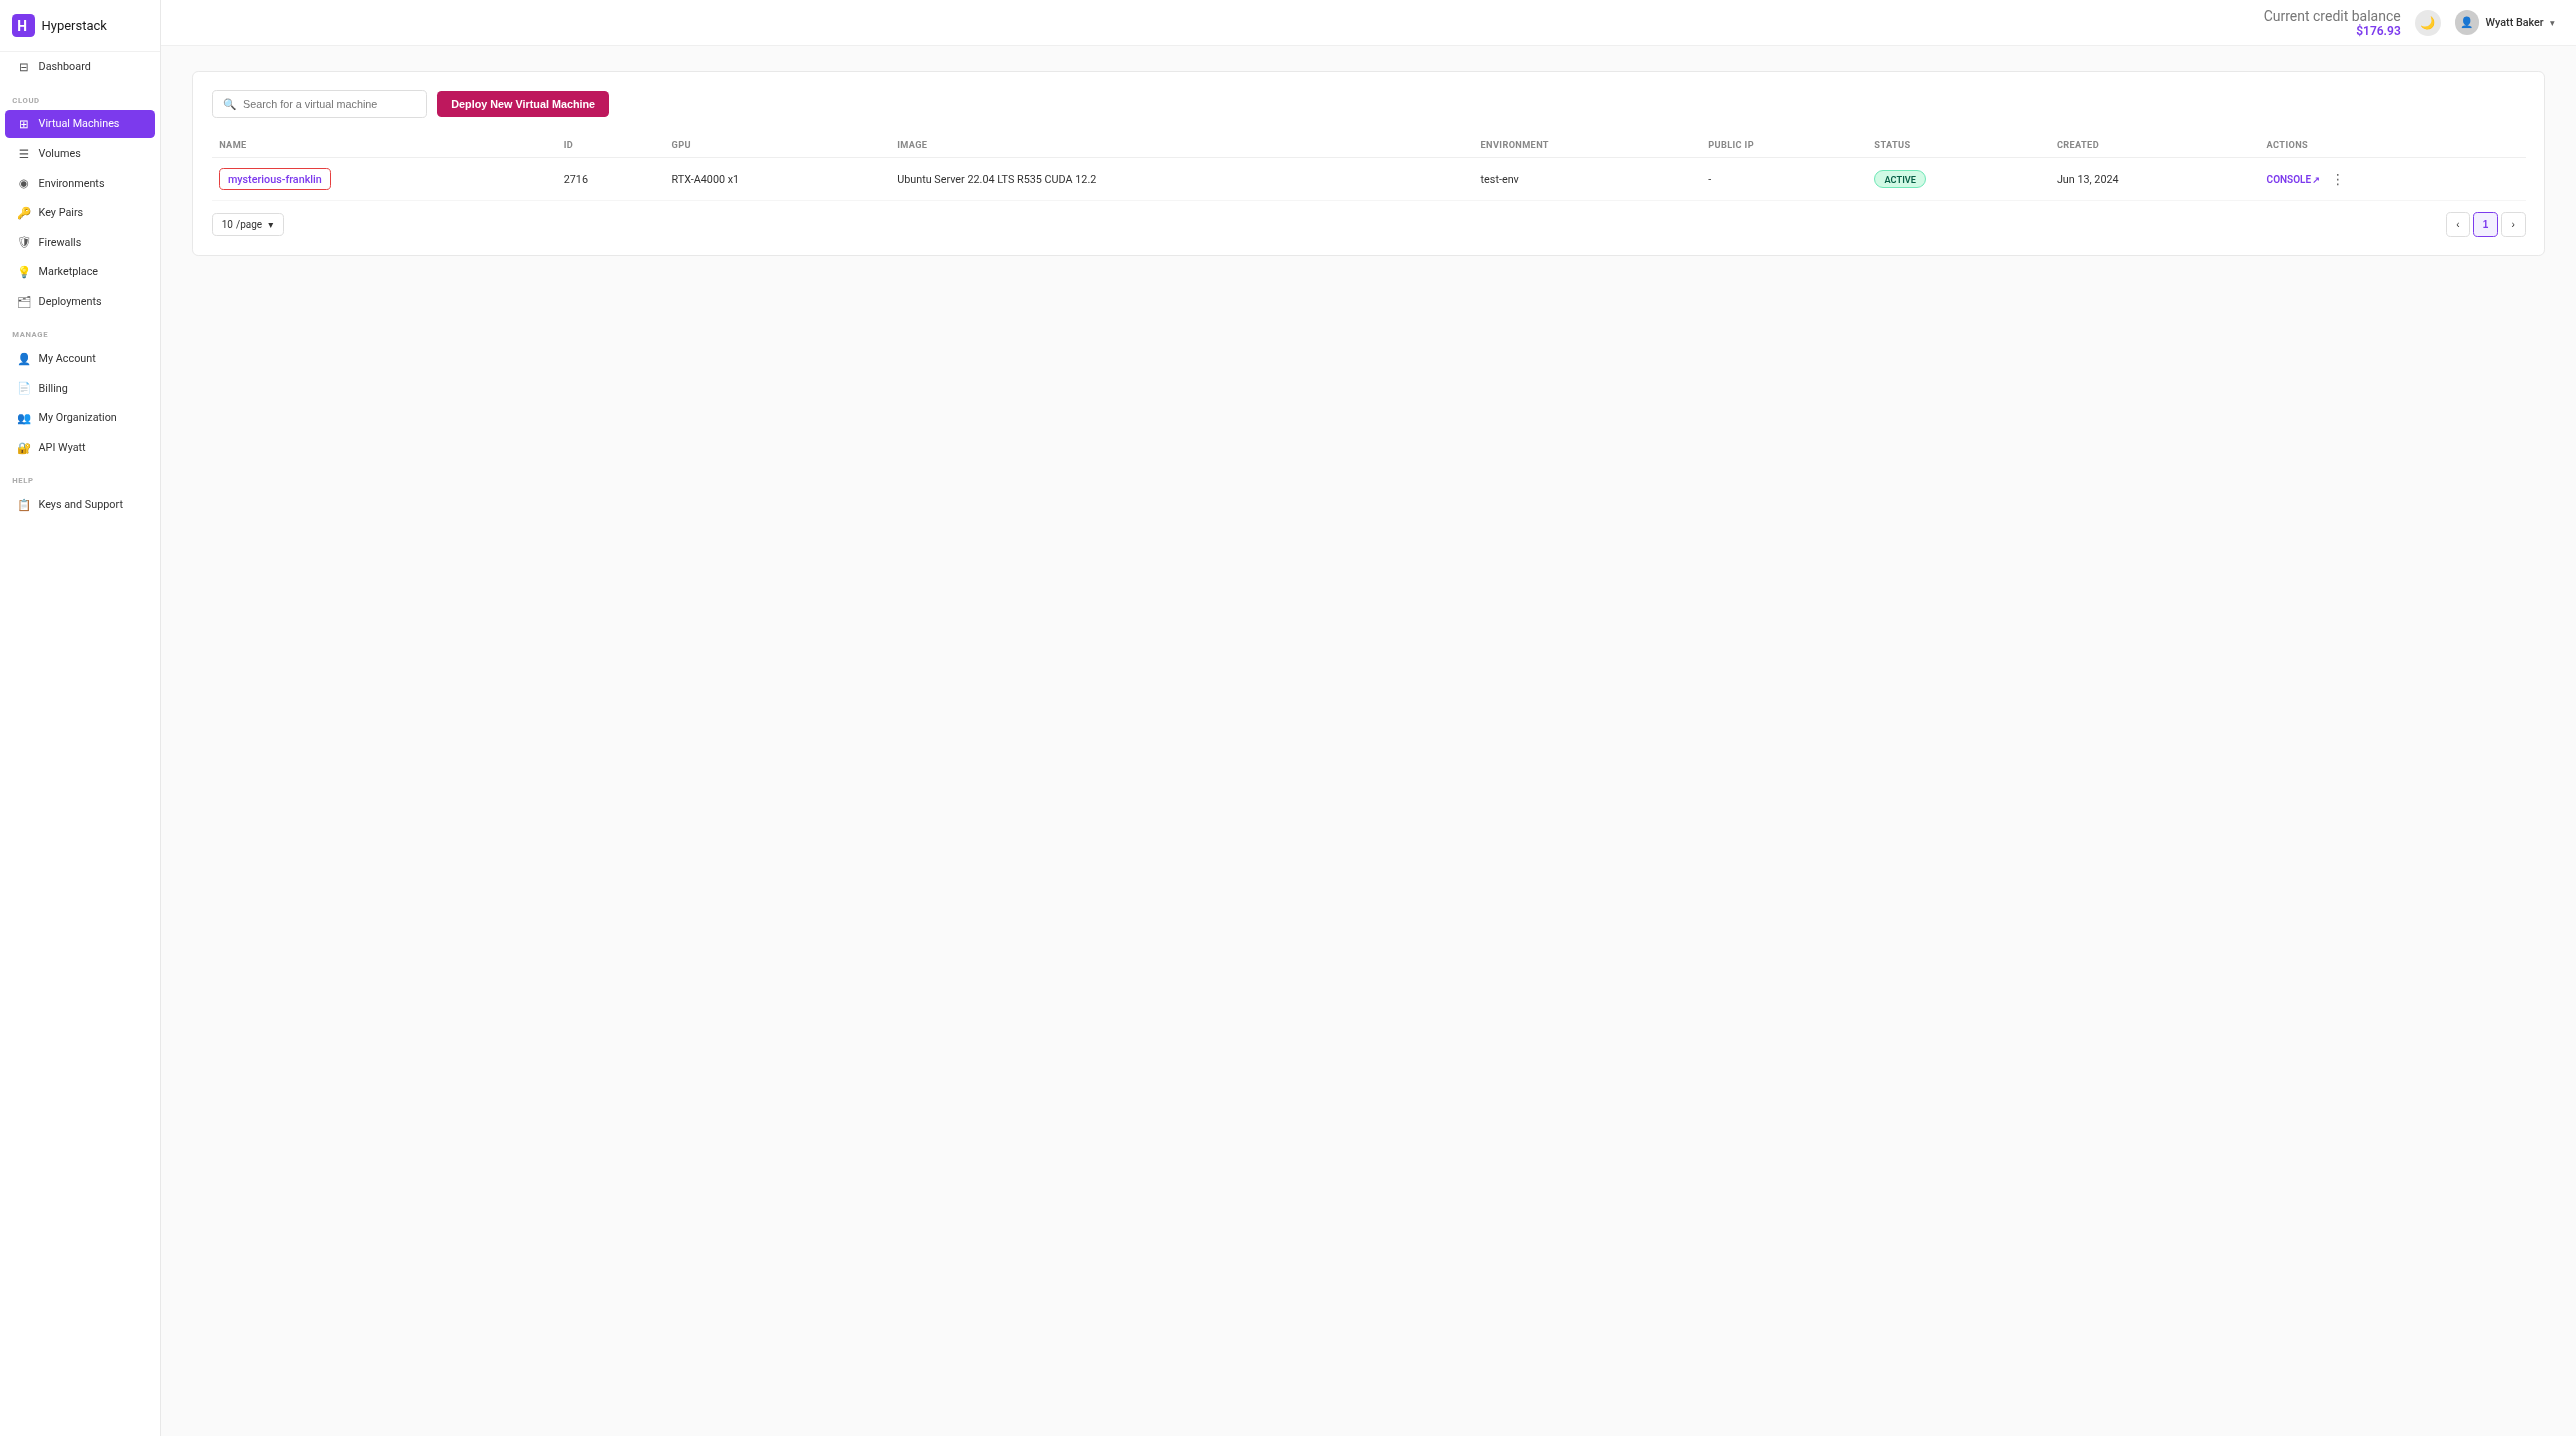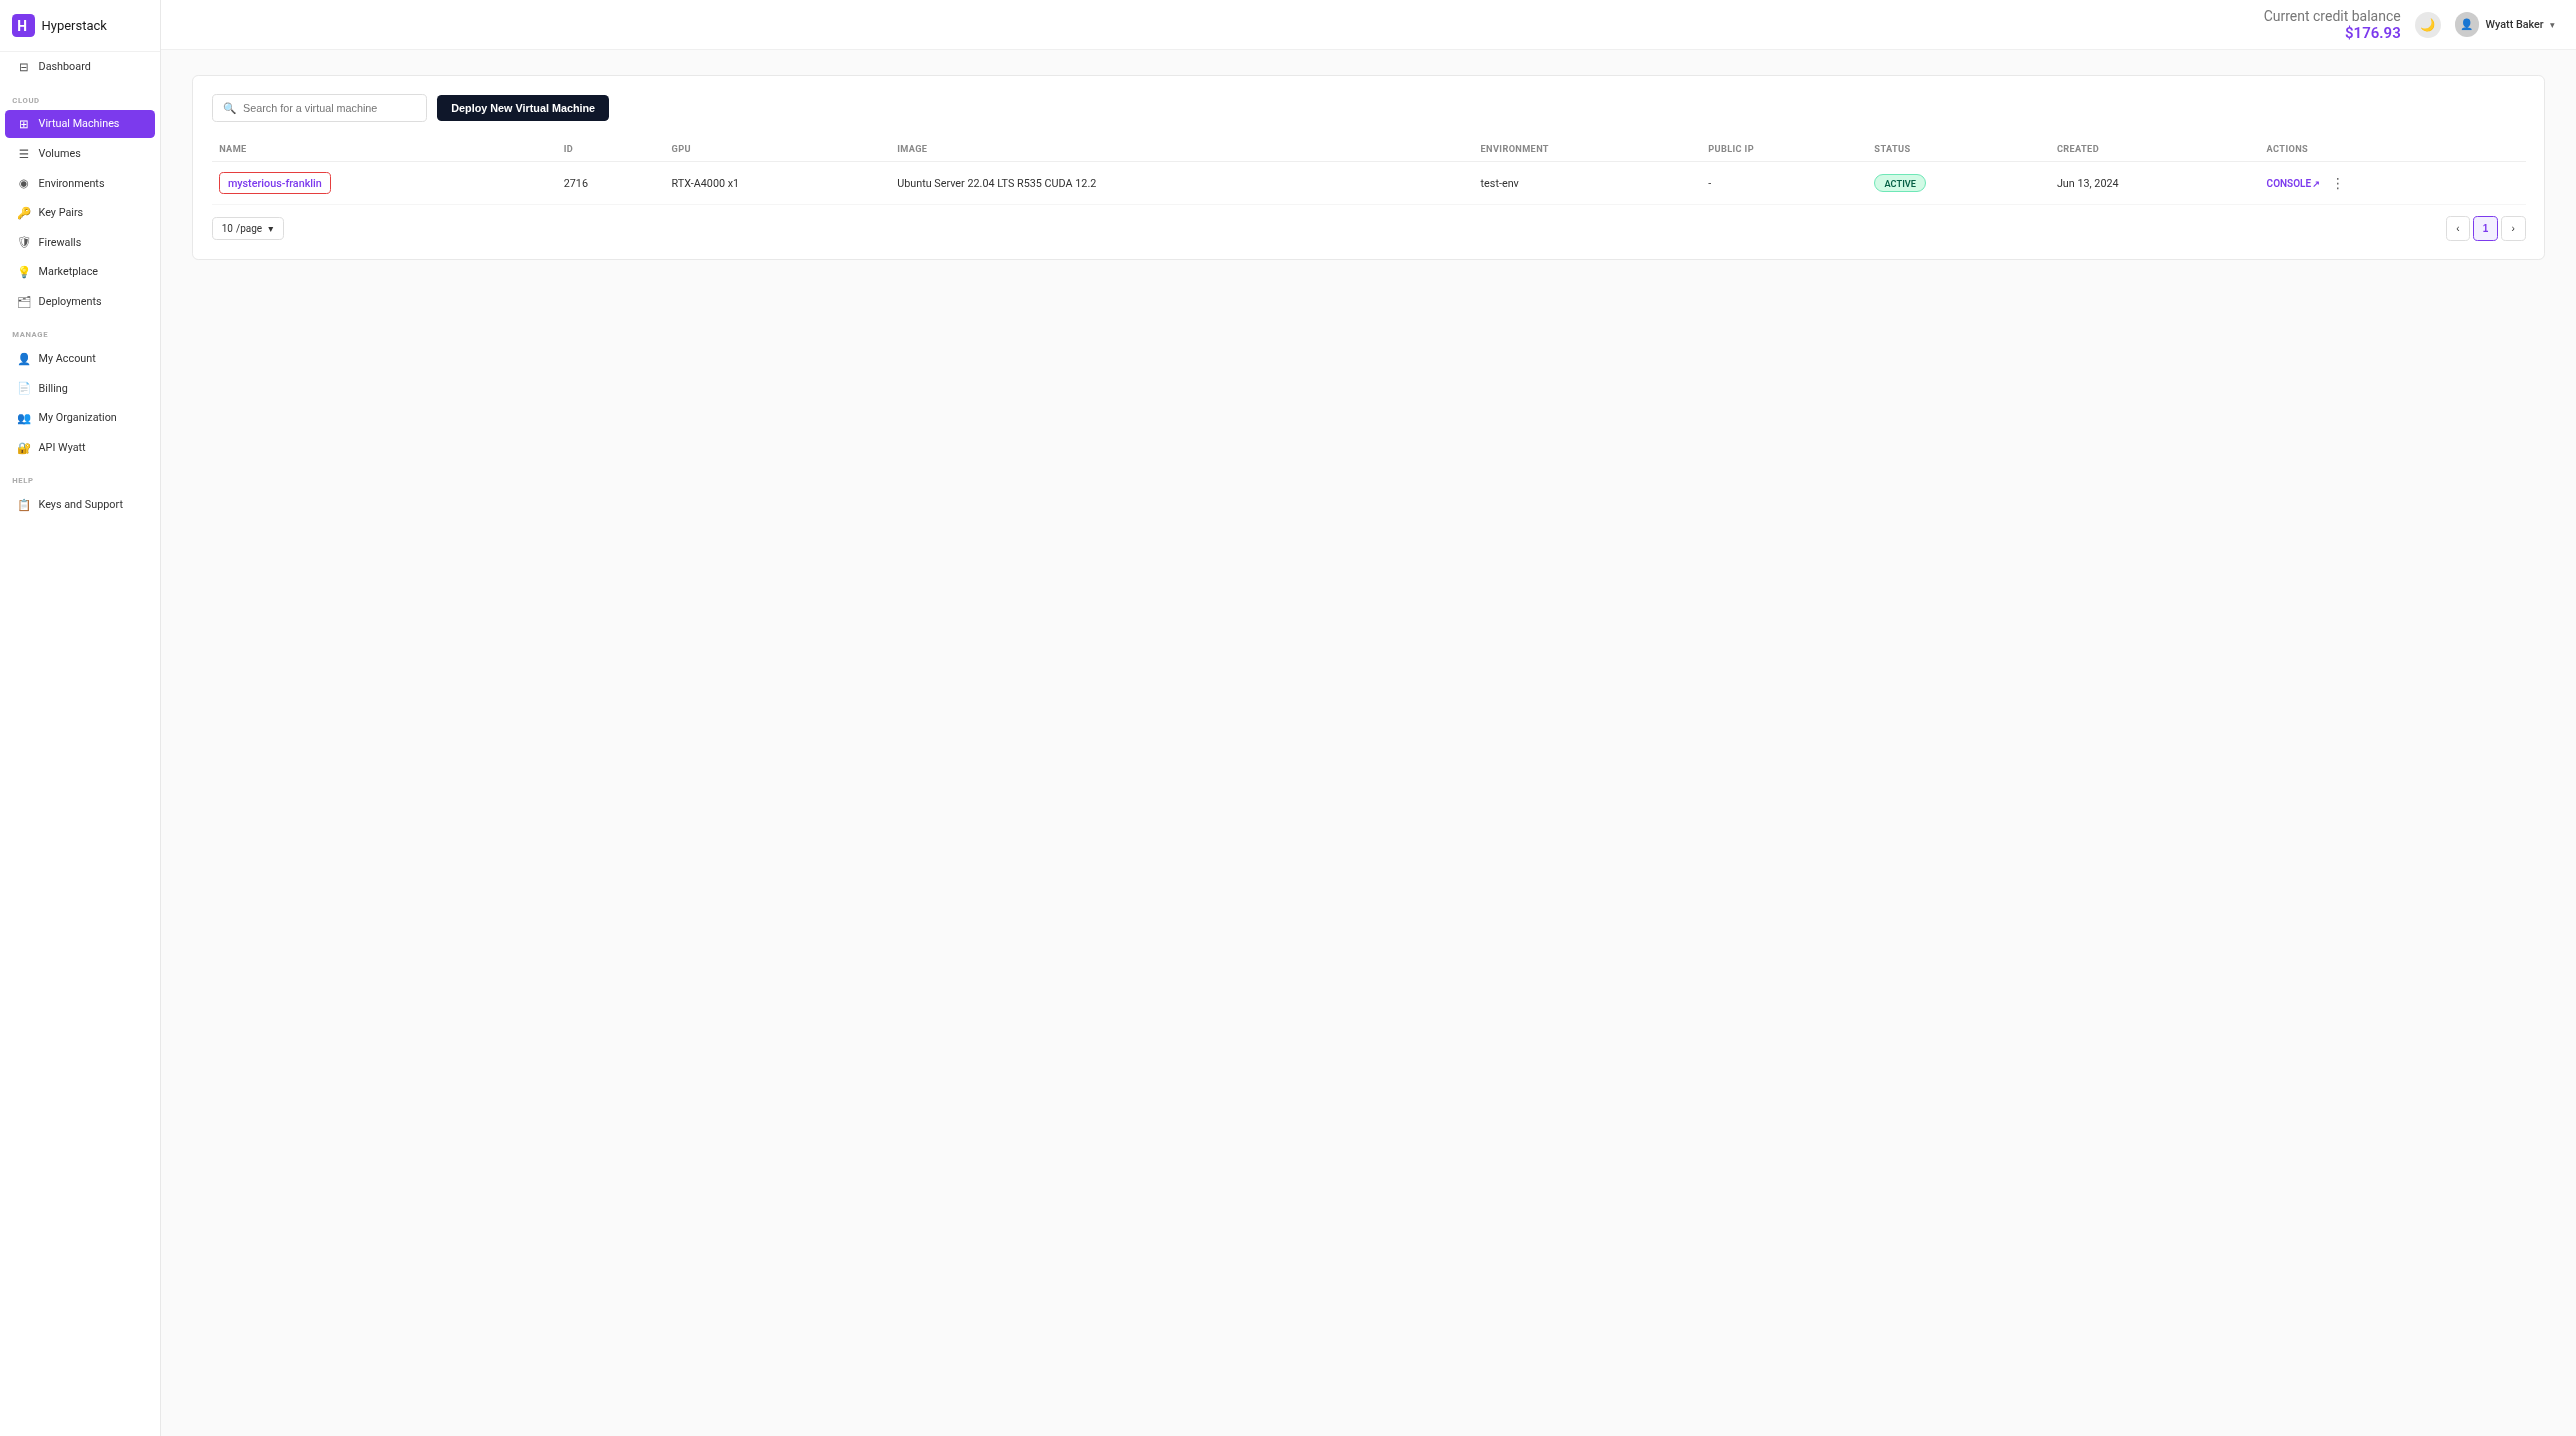--- a/index.html
+++ b/index.html
@@ -78,21 +78,21 @@
       display: flex;
       align-items: center;
       justify-content: flex-end;
       padding: 7.7px 21.5px;
       background: #fff;
       border-bottom: 0.8px solid #efefef;
       gap: 14px;
     }
     .credit-info { text-align: right; }
     .credit-label { font-size: 14px; color: #777; }
-    .credit-amount { font-size: 15px; color: #7c3aed; font-weight: 600; }
+    .credit-amount { font-size: 12px; color: #7c3aed; font-weight: 600; }
     .theme-toggle {
       width: 26px;
       height: 26px;
       border-radius: 50%;
       background: #e8e8e8;
       display: flex;
       align-items: center;
       justify-content: center;
       cursor: pointer;
       font-size: 12.3px;
@@ -159,21 +159,21 @@
     .search-icon { color: #aaa; font-size: 10.8px; }
     .search-input {
       border: none;
       outline: none;
       font-size: 10.8px;
       color: #333;
       background: transparent;
       width: 100%;
     }
     .deploy-btn {
-      background: #0f172a;
+      background: #be185d;
       color: #fff;
       border: none;
       border-radius: 4.6px;
       padding: 7px 14px;
       font-size: 10.8px;
       font-weight: 600;
       cursor: pointer;
       white-space: nowrap;
       text-align: right;
     }

